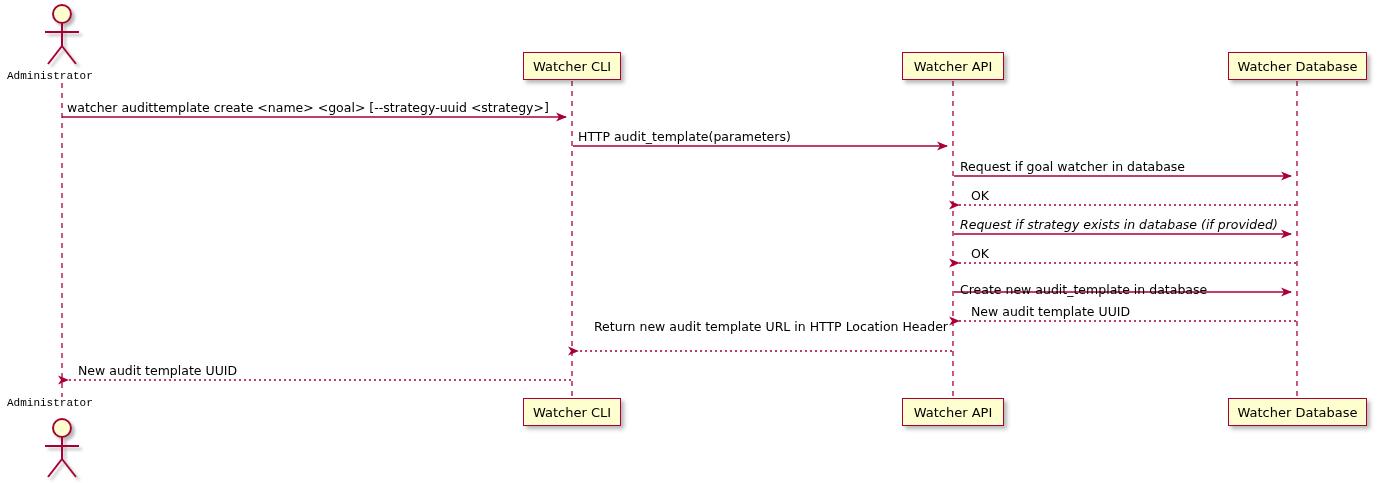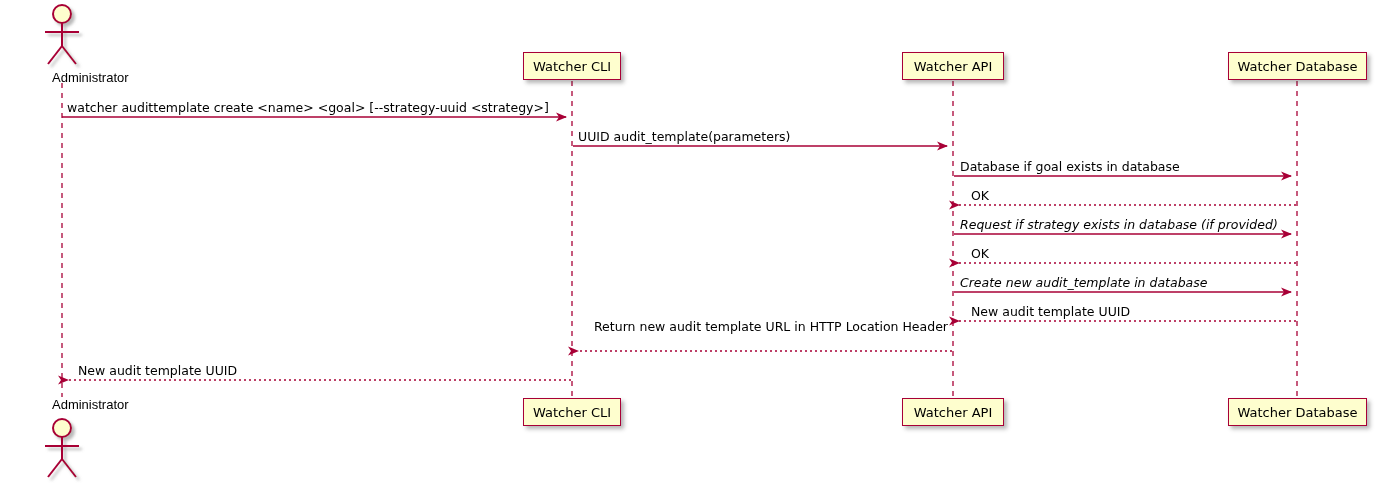--- a/index.html
+++ b/index.html
@@ -40,25 +40,24 @@
     justify-content: center;
   }
   .participant-label {
     font-family: "DejaVu Sans", sans-serif;
     font-size: 13px;
     color: #000000;
     white-space: nowrap;
   }
   .actor-label {
     position: absolute;
-    font-family: Liberation Sans, sans-serif;
-    font-size: 13px;
+    font-family: Liberation Mono, monospace;
+    font-size: 11px;
     color: #000000;
     white-space: nowrap;
-    margin-left: 45px;
   }
 </style>
 </head>
 <body>
 
 <svg id="diagram" width="1379" height="483" viewBox="0 0 1379 483">
   <defs>
     <filter id="shadow" x="-20%" y="-20%" width="160%" height="160%">
       <feDropShadow dx="3" dy="3" stdDeviation="1.6" flood-color="#808080" flood-opacity="0.55"></feDropShadow>
     </filter>
@@ -124,21 +123,21 @@
   <span class="participant-label">Watcher CLI</span>
 </div>
 <div class="participant-box" style="left:902px; top:398px; width:102px; height:28px;">
   <span class="participant-label">Watcher API</span>
 </div>
 <div class="participant-box" style="left:1228px; top:398px; width:139px; height:28px;">
   <span class="participant-label">Watcher Database</span>
 </div>
 
 <div class="msg-label" style="left:67px; top:101px;">watcher audittemplate create &lt;name&gt; &lt;goal&gt; [--strategy-uuid &lt;strategy&gt;]</div>
-<div class="msg-label" style="left:578px; top:130px;">UUID audit_template(parameters)</div>
-<div class="msg-label" style="left:960px; top:160px;">Database if goal exists in database</div>
+<div class="msg-label" style="left:578px; top:130px;">HTTP audit_template(parameters)</div>
+<div class="msg-label" style="left:960px; top:160px;">Request if goal watcher in database</div>
 <div class="msg-label" style="left:971px; top:189px;">OK</div>
 <div class="msg-label" style="left:960px; top:218px;font-style:italic;">Request if strategy exists in database (if provided)</div>
 <div class="msg-label" style="left:971px; top:247px;">OK</div>
-<div class="msg-label" style="left:960px; top:276px;font-style:italic;">Create new audit_template in database</div>
+<div class="msg-label" style="left:960px; top:283px;">Create new audit_template in database</div>
 <div class="msg-label" style="left:971px; top:305px;">New audit template UUID</div>
 <div class="msg-label" style="left:594px; top:320px;">Return new audit template URL in HTTP Location Header</div>
 <div class="msg-label" style="left:78px; top:364px;">New audit template UUID</div>
 
 </body></html>

